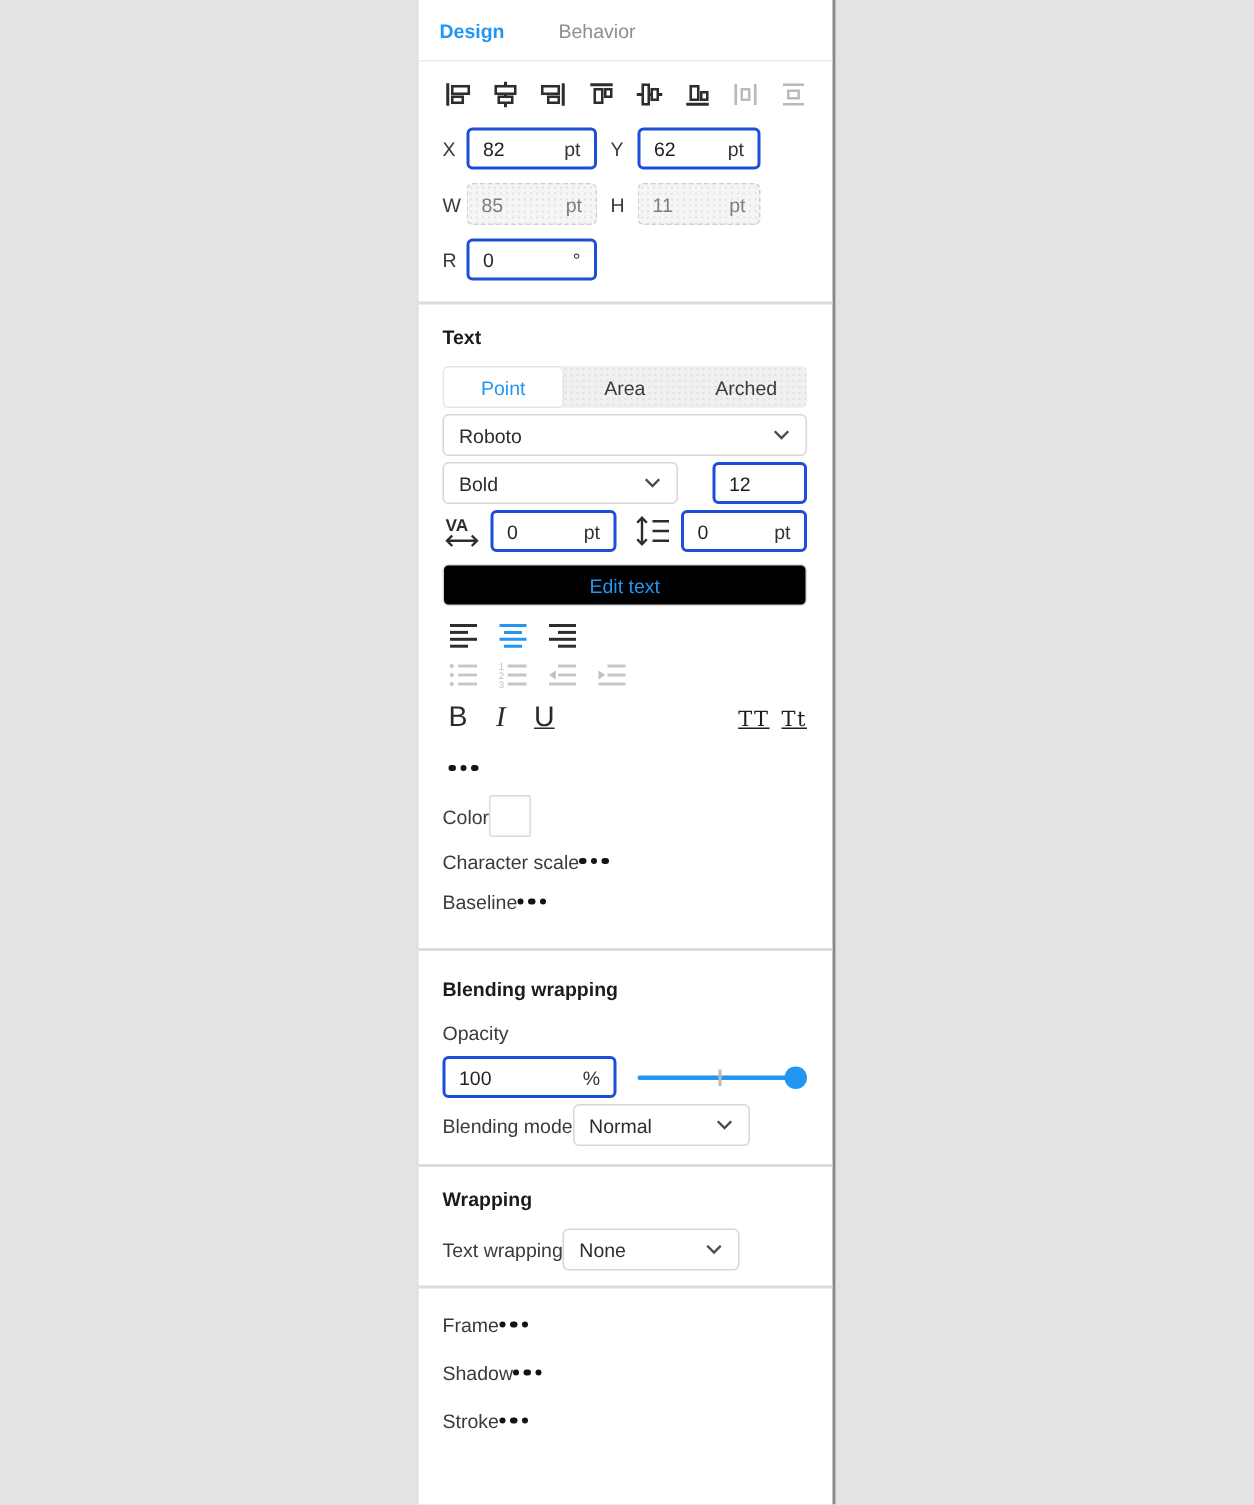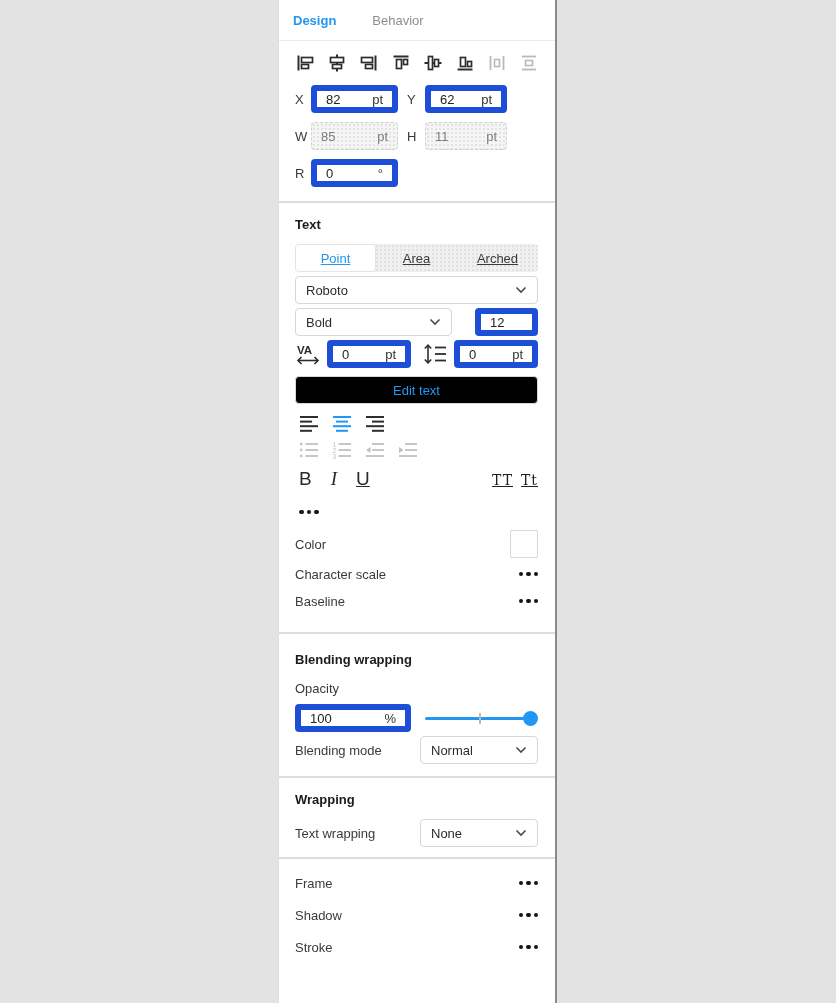--- a/index.html
+++ b/index.html
@@ -26,21 +26,21 @@
   .align-toolbar { display:flex; justify-content:space-between; align-items:center; padding:12px 16px 10px 16px; }
   .tool-icon { width:20px; height:20px; display:block; }
   
   .transform { padding:2px 17px 14px 16px; }
   .t-row { display:flex; align-items:center; height:28px; margin-bottom:9px; }
   .t-row:last-child { margin-bottom:0; }
   .t-label { width:16px; font-size:13px; color:#3a3a3a; flex:none; }
   .t-label.second { width:18px; margin-left:9px; }
   .field {
     display:flex; align-items:center; justify-content:space-between;
-    height:28px; border:6px solid #1d4ed8; border-radius:4px;
+    height:28px; border:2px solid #1d4ed8; border-radius:4px;
     padding:0 9px; font-size:13px; background:#fff; width:87px; flex:none;
   }
   .field .val { color:#222; }
   .field .unit { color:#333; }
   .field.disabled {
     border:1px dashed #cfcfcf;
     background-color:#f5f5f5;
     background-image:radial-gradient(#e2e2e2 1px, transparent 1px);
     background-size:4px 4px;
   }
@@ -51,21 +51,21 @@
   .section { padding:0 17px 0 16px; }
   .section-title { font-size:13px; font-weight:700; color:#1b1b1b; padding-top:14px; }
   
   .segmented {
     margin-top:12px; height:28px; display:flex; border-radius:4px;
     background-color:#f0f0f0;
     background-image:radial-gradient(#e0e0e0 1px, transparent 1px);
     background-size:4px 4px;
     overflow:hidden;
   }
-  .seg { flex:1; display:flex; align-items:center; justify-content:center; font-size:13px; color:#3a3a3a;text-decoration:underline; }
+  .seg { flex:1; display:flex; align-items:center; justify-content:center; font-size:13px; color:#3a3a3a; }
   .seg.active { background:#fff; color:#2196f3; border-radius:4px; box-shadow:0 0 0 1px #e4e4e4 inset; }
   .dd {
     height:28px; border:1px solid #d6d6d6; border-radius:4px;
     display:flex; align-items:center; justify-content:space-between;
     padding:0 10px; font-size:13px; color:#2c2c2c; background:#fff;
   }
   .dd.mt { margin-top:4px; }
   .chev { width:12px; height:8px; flex:none; }
   .row2 { margin-top:4px; display:flex; gap:23px; }
   .dd-style { width:176px; }
@@ -87,21 +87,21 @@
   .biu { font-size:19px; color:#2b2b2b; }
   .biu.b { font-weight:400; }
   .biu.i { font-family:"Liberation Serif", serif; font-style:italic; margin-left:19px; }
   .biu.u { text-decoration:underline; margin-left:19px; }
   .case-btn { font-family:"DejaVu Serif", serif; font-size:14px; color:#1f1f1f; letter-spacing:1px;text-decoration:underline; }
   .case-btn + .case-btn { margin-left:8px; }
   .spacer { flex:1; }
   .more-row { margin-top:10px; padding-left:4px; height:12px; display:flex; align-items:center; }
   .dots { display:flex; gap:3px; align-items:center; }
   .dots i { width:4.5px; height:4.5px; border-radius:50%; background:#141414; display:block; }
-  .prop-row { display:flex; justify-content:space-between; align-items:center; }
+  .prop-row { display:flex; justify-content:flex-start; align-items:center; }
   .prop-label { font-size:13px; color:#3a3a3a; }
   .color-row { margin-top:12px; height:28px; }
   .swatch { width:28px; height:28px; border:1px solid #d9d9d9; border-radius:2px; background:#fff; }
   .h32 { height:32px; }
   .pad-b10 { padding-bottom:10px; }
   .pad-b12 { padding-bottom:12px; }
   
   .sub-label { margin-top:14px; font-size:13px; color:#3a3a3a; }
   .opacity-row { margin-top:8px; display:flex; align-items:center; }
   .opacity-field { width:116px; }

